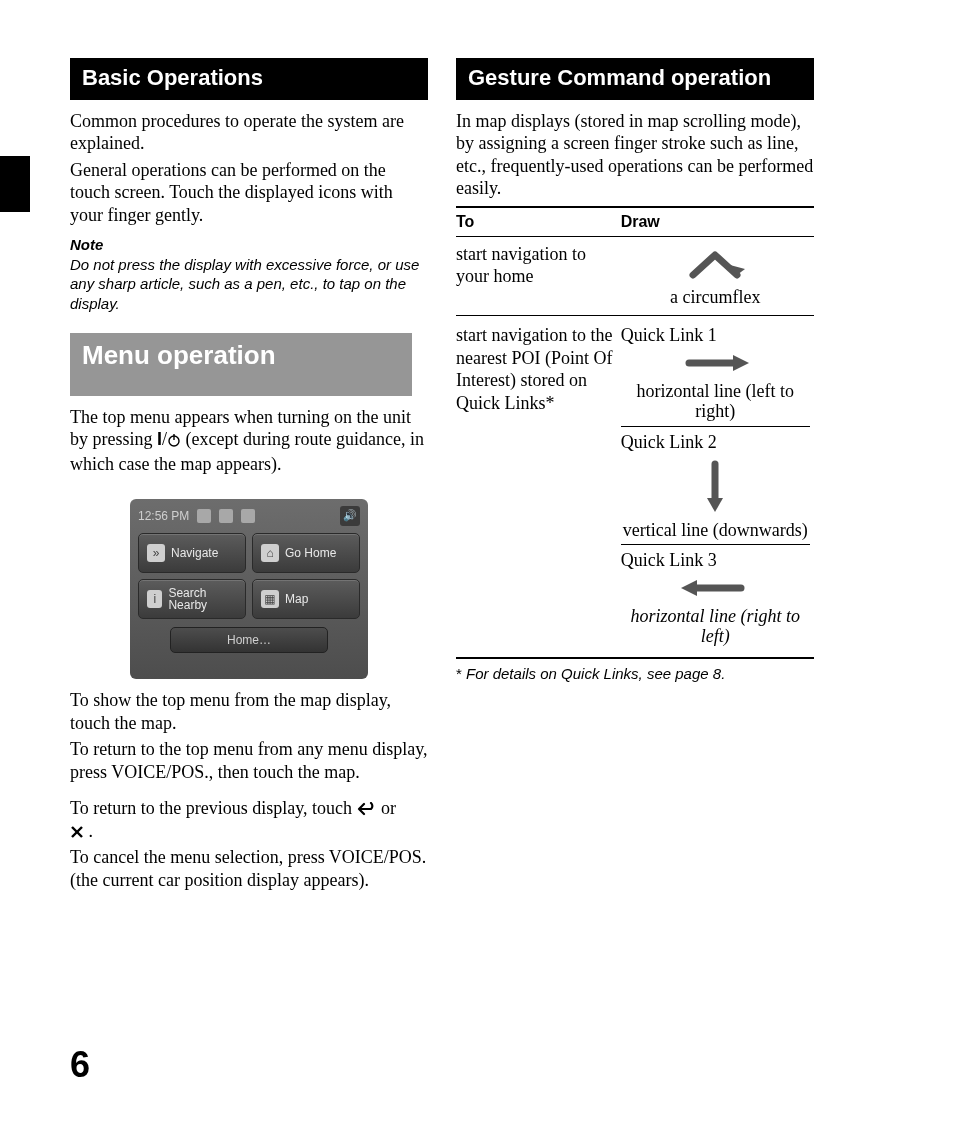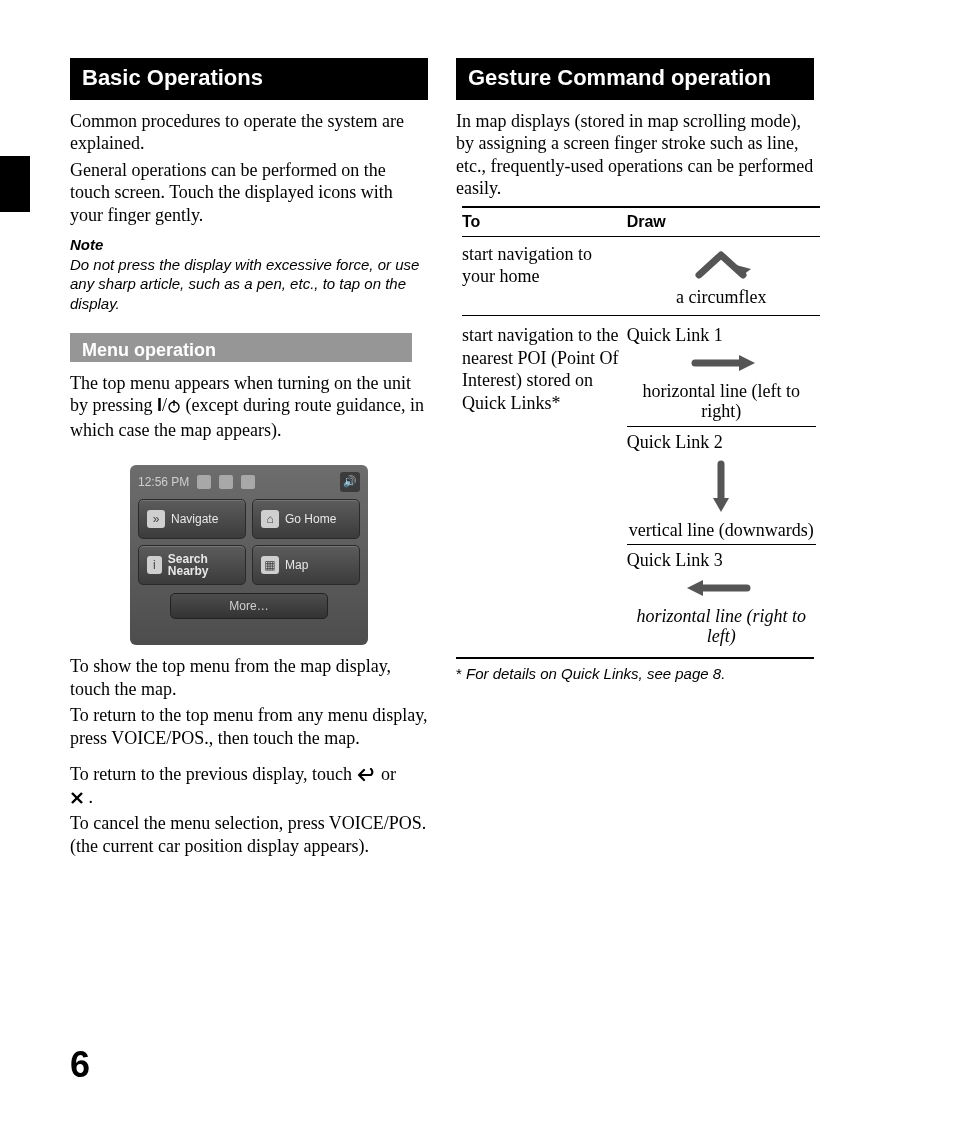--- a/index.html
+++ b/index.html
@@ -22,22 +22,22 @@
   .heading-black{
     background:#000;color:#fff;
     font-family:Arial,Helvetica,sans-serif;
     font-weight:700;font-size:22px;
     padding:6px 12px 8px 12px;
     margin:0 0 10px 0;
   }
   .heading-gray{
     background:#969696;color:#fff;
     font-family:Arial,Helvetica,sans-serif;
-    font-weight:700;font-size:18px;
-    padding:6px 12px 0 12px;
+    font-weight:700;font-size:26px;
+    padding:6px 12px 24px 12px;
     margin:0 16px 10px 0;
   }
   p{margin:0 0 4px 0;}
   .note-label{
     font-family:Arial,Helvetica,sans-serif;
     font-weight:700;font-style:italic;
     font-size:15px;margin-top:10px;
   }
   .note-body{
     font-family:Arial,Helvetica,sans-serif;
@@ -74,21 +74,21 @@
     margin-top:8px;height:24px;width:70%;
     margin-left:auto;margin-right:auto;
     background:linear-gradient(#4d4d4d,#333);
     border:1px solid #222;border-radius:5px;
     display:flex;align-items:center;justify-content:center;
     color:#d0d0d0;font-size:12px;
   }
   .inline-icon{font-family:Arial,Helvetica,sans-serif;font-weight:700;}
   .power-icon{display:inline-block;vertical-align:-2px;}
   
-  table.gesture{width:100%;border-collapse:collapse;margin-top:6px;margin-left:6px;}
+  table.gesture{width:100%;border-collapse:collapse;margin-top:6px;}
   table.gesture th{
     text-align:left;font-family:Arial,Helvetica,sans-serif;
     font-weight:700;font-size:16px;
     border-top:2px solid #000;border-bottom:1px solid #000;
     padding:4px 0;
   }
   table.gesture td{
     vertical-align:top;padding:6px 4px 6px 0;
     font-size:18px;
   }
@@ -147,28 +147,28 @@
           <div class="ss-btn">
             <span class="bicon">»</span>
             <span>Navigate</span>
           </div>
           <div class="ss-btn">
             <span class="bicon">⌂</span>
             <span>Go Home</span>
           </div>
           <div class="ss-btn">
             <span class="bicon">i</span>
-            <span style="line-height:1.05;font-weight:bold;">Search Nearby</span>
+            <span style="line-height:1.05;">Search Nearby</span>
           </div>
           <div class="ss-btn">
             <span class="bicon">▦</span>
             <span>Map</span>
           </div>
         </div>
-        <div class="ss-more">More…</div>
+        <div class="ss-more">Home…</div>
       </div>
 
       <p>To show the top menu from the map display, touch the map.</p>
       <p>To return to the top menu from any menu display, press VOICE/POS., then touch the map.</p>
       <div style="height:10px;"></div>
       <p>
         <span>To return to the previous display, touch </span><span><svg width="20" height="14" viewBox="0 0 20 14" style="vertical-align:-2px;">
               <path d="M7 2 L2 7 L7 12 M2 7 H14 A4 4 0 0 0 14 1" fill="none" stroke="#000" stroke-width="2.2" stroke-linecap="round" stroke-linejoin="round"></path>
             </svg></span><span> or </span><br><span><svg width="14" height="14" viewBox="0 0 14 14" style="vertical-align:-2px;">
               <line x1="2" y1="2" x2="12" y2="12" stroke="#000" stroke-width="2.4"></line>

